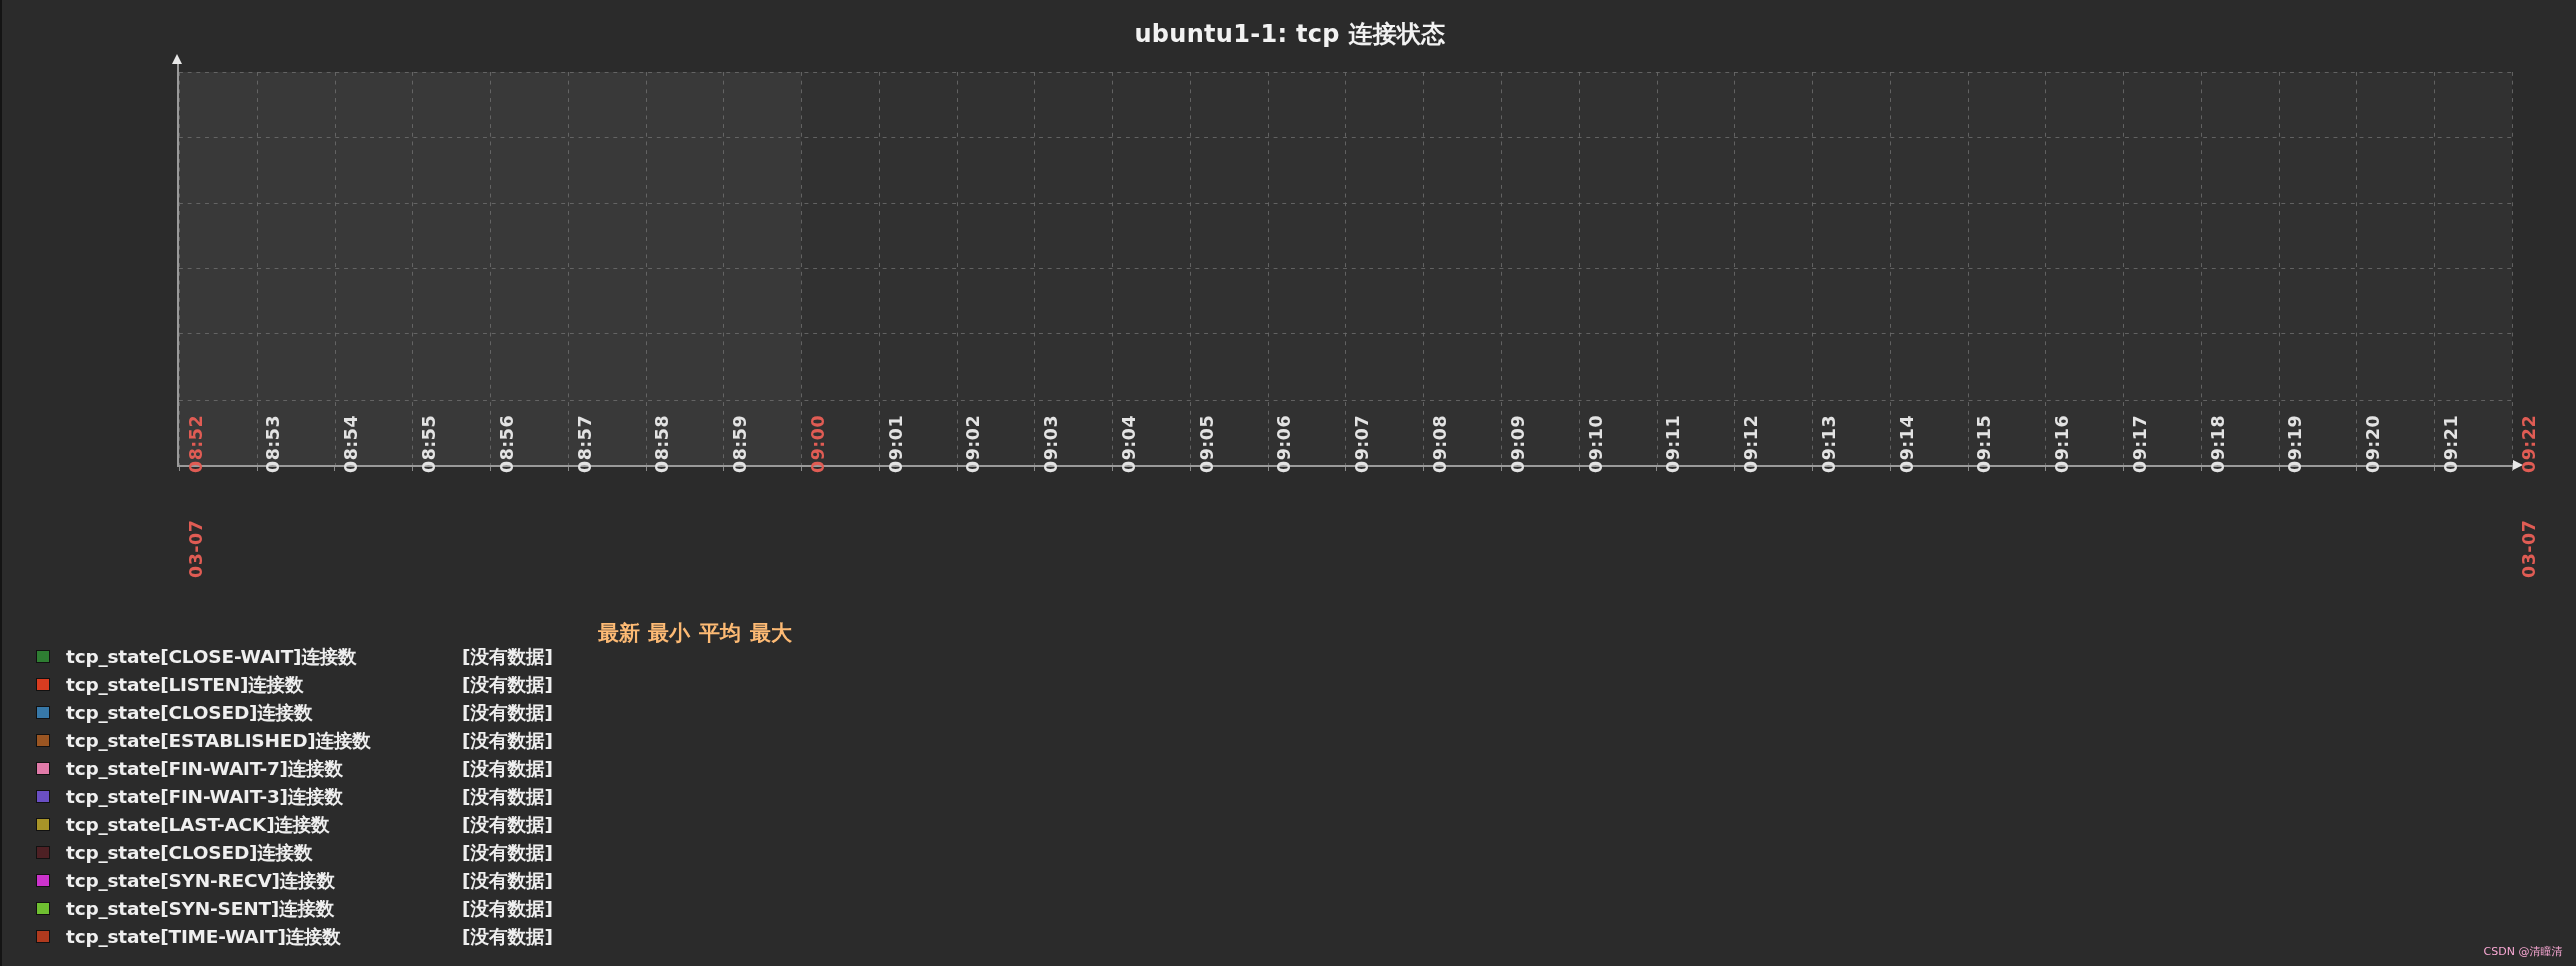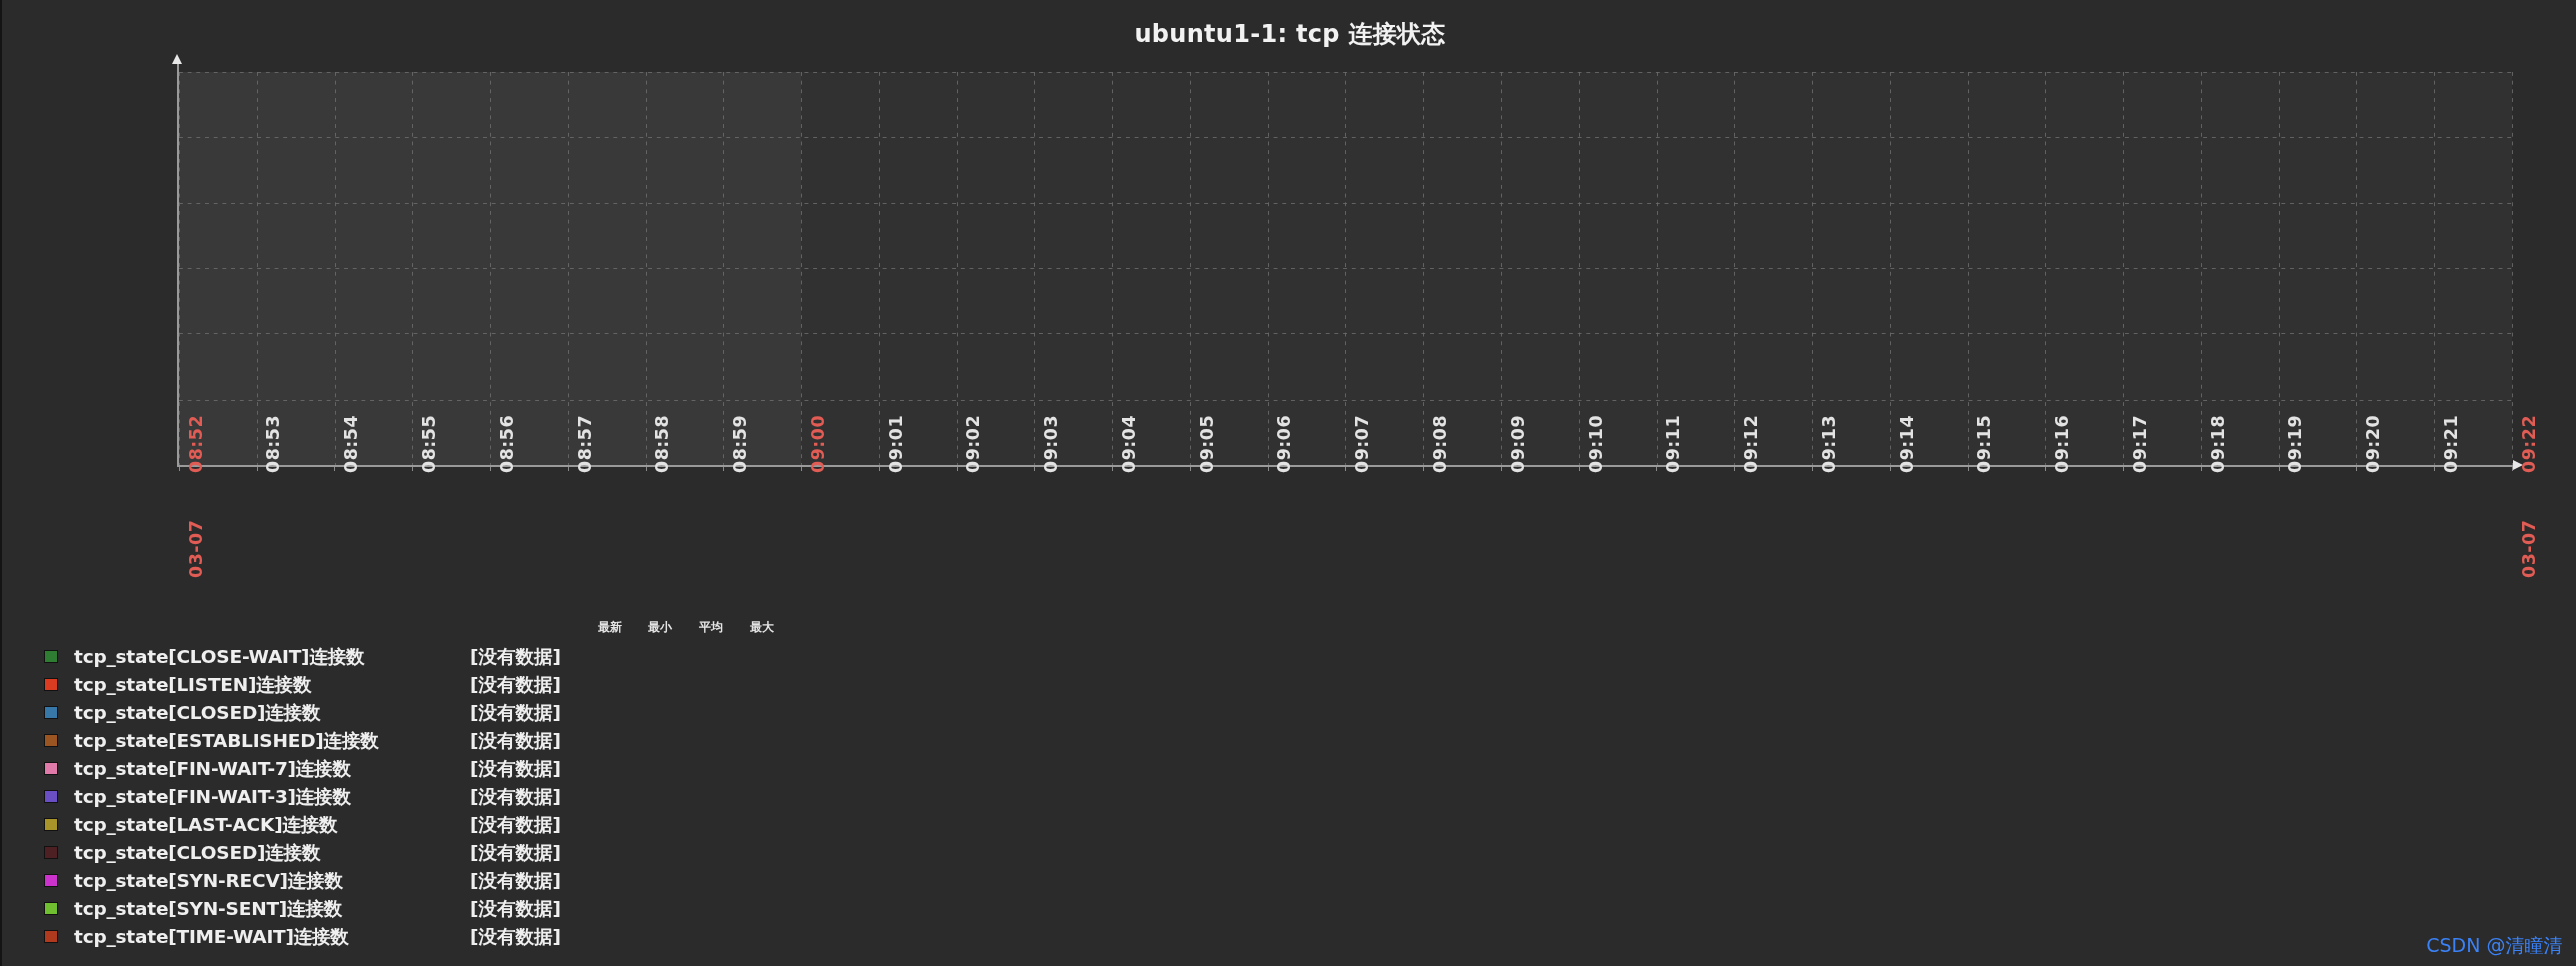--- a/index.html
+++ b/index.html
@@ -142,28 +142,28 @@
   
   #legend-headers {
     position: absolute;
     top: 619px;
     left: 0;
     height: 23px;
   }
   .legend-header {
     position: absolute;
     top: 0;
-    color: #e5e5e5;
-    font-size: 12px;
+    color: #fdba74;
+    font-size: 21px;
     font-weight: bold;
     white-space: nowrap;
   }
   #legend-list {
     position: absolute;
-    left: 16px;
+    left: 8px;
     top: 644px;
     width: 1166px;
   }
   .legend-row {
     position: relative;
     height: 28px;
     white-space: nowrap;
   }
   .legend-swatch {
     position: absolute;
@@ -192,22 +192,22 @@
     font-size: 18.5px;
     font-weight: bold;
     white-space: nowrap;
   }
 
   
   #watermark {
     position: absolute;
     right: 13.6px;
     bottom: 6.8px;
-    color: #3b82f6;
-    font-size: 19px;
+    color: #f9a8d4;
+    font-size: 11px;
     white-space: nowrap;
   }
 </style>
 </head>
 <body>
 
 <div id="root">
 
   <div id="chart-title">ubuntu1-1: tcp 连接状态</div>
 

